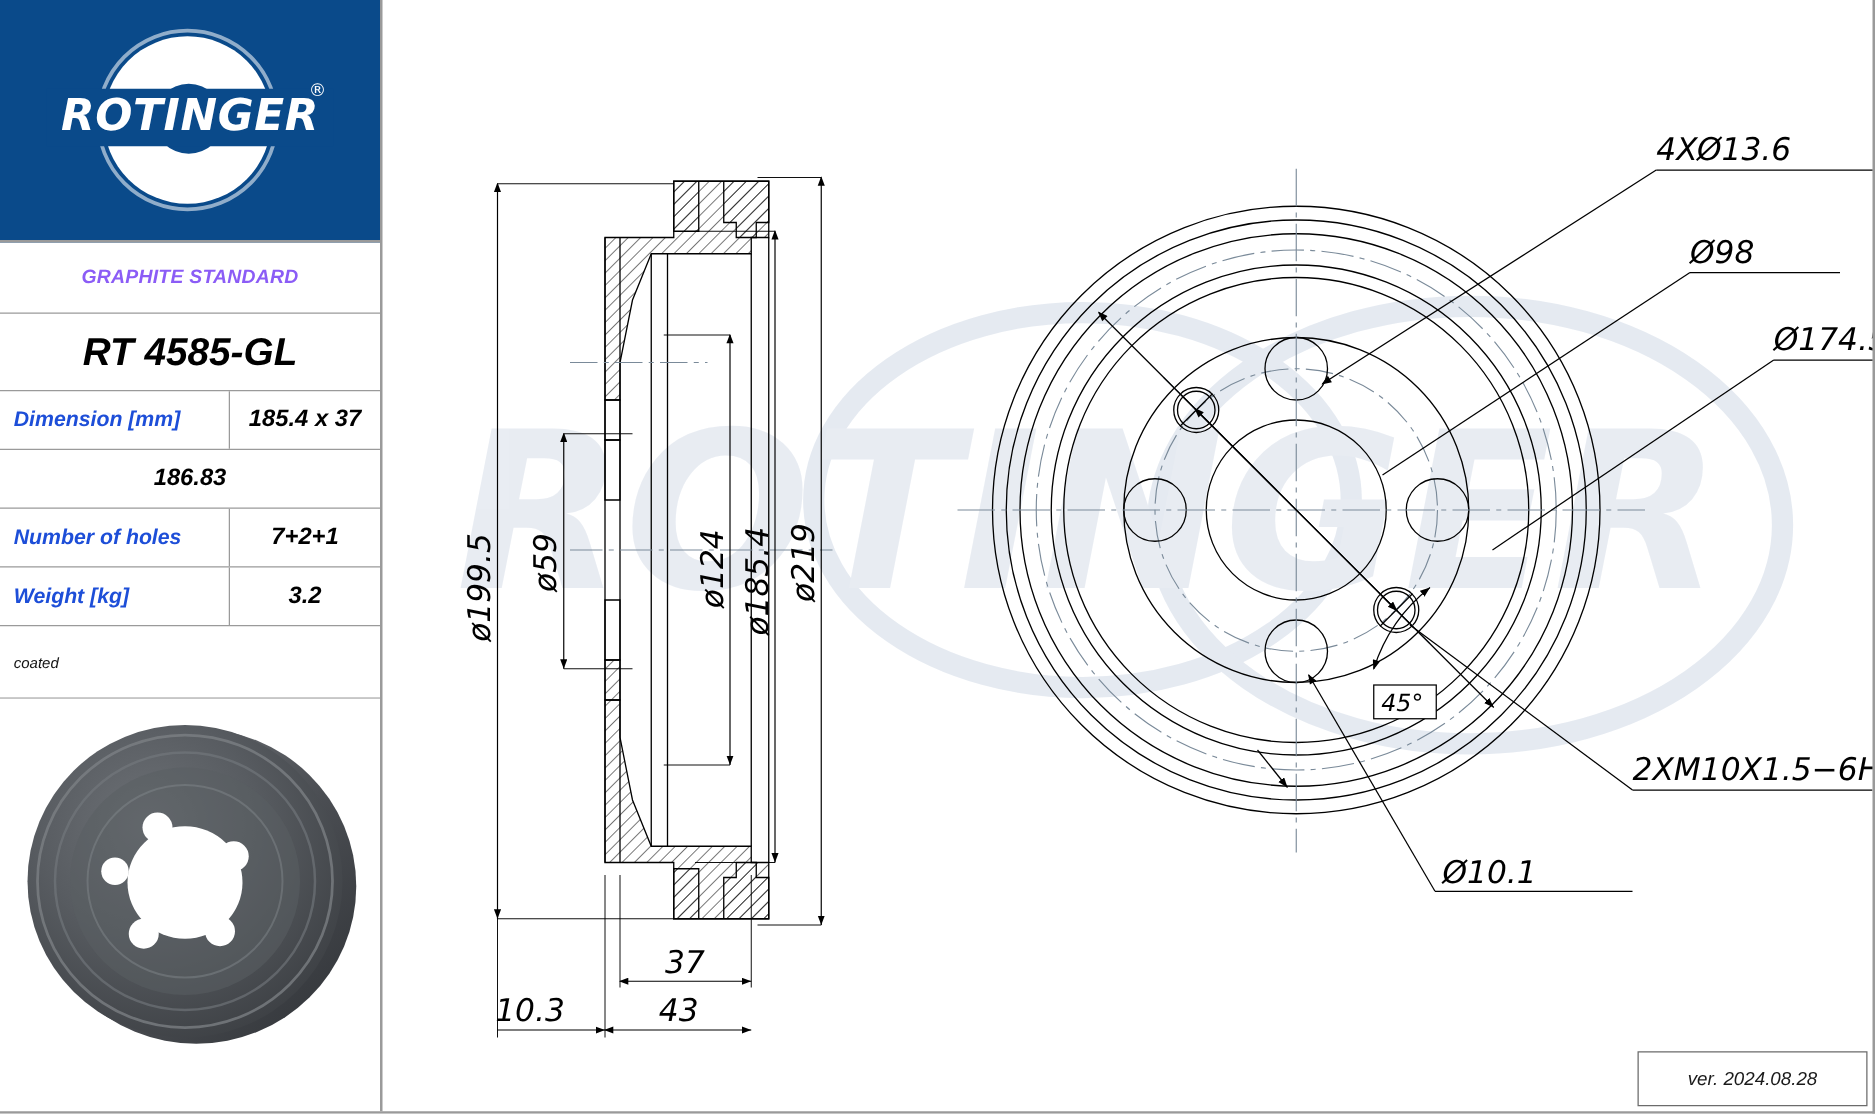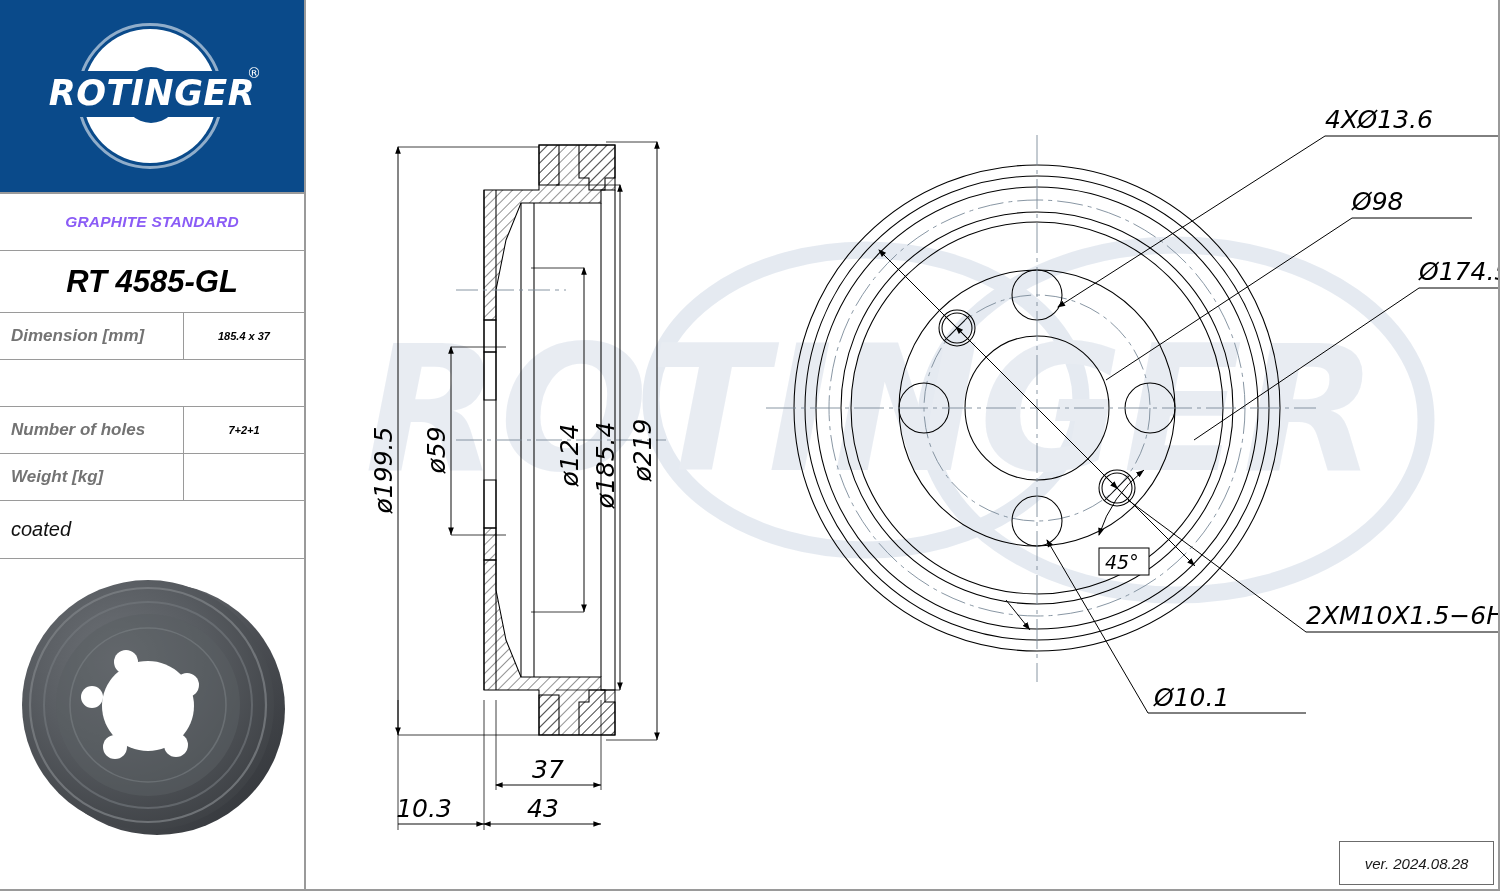--- a/index.html
+++ b/index.html
@@ -111,38 +111,38 @@
     font-weight: bold;
     font-size: 31px;
     color: #000;
   }
   .spec-row { height: 47px; }
   .spec-row .label {
     width: 184px;
     padding-left: 11px;
     font-weight: bold;
     font-size: 17px;
-    color: #737373;
+    color: #1d4ed8;
     border-right: 1px solid #9a9a9a;
     height: 100%;
     display: flex; align-items: center;
   }
   .spec-row .value {
     flex: 1;
     text-align: center;
     font-weight: bold;
-    font-size: 11px;
+    font-size: 19px;
     color: #000;
     height: 100%;
     display: flex; align-items: center; justify-content: center;
   }
   #coated-row {
     height: 58px;
     padding-left: 11px;
-    font-size: 20px;
+    font-size: 12px;
     color: #111;
   }
 
   
   #photo-cell {
     position: relative;
     height: 300px;
     background: #ffffff;
     overflow: hidden;
   }
@@ -157,21 +157,21 @@
     position: absolute;
     left: 306px; top: 0;
     width: 1194px; height: 891px;
   }
   #drawing-svg { display: block; }
 
   
   #version-box {
     position: absolute;
     right: 4px; bottom: 4px;
-    width: 155px; height: 44px;
+    width: 184px; height: 44px;
     border: 1px solid #6b6b6b;
     background: #ffffff;
     display: flex;
     align-items: center;
     justify-content: center;
     font-size: 15px;
     color: #1a1a1a;
     margin-top: 35px;
   }
 </style>
@@ -199,27 +199,29 @@
 
     <div class="panel-row" id="code-row">
       <div class="cell">RT 4585-GL</div>
     </div>
 
     <div class="panel-row spec-row">
       <div class="label">Dimension [mm]</div>
       <div class="value">185.4 x 37</div>
     </div>
     <div class="panel-row spec-row">
+      <div class="value">186.83</div>
     </div>
     <div class="panel-row spec-row">
       <div class="label">Number of holes</div>
       <div class="value">7+2+1</div>
     </div>
     <div class="panel-row spec-row">
       <div class="label">Weight [kg]</div>
+      <div class="value">3.2</div>
     </div>
 
     <div class="panel-row" id="coated-row">
       <span>coated</span>
     </div>
 
     <div id="photo-cell">
       <svg class="drum-photo" viewBox="0 0 278 278">
         <defs>
           <radialGradient id="drumBody" cx="38%" cy="32%" r="78%">

